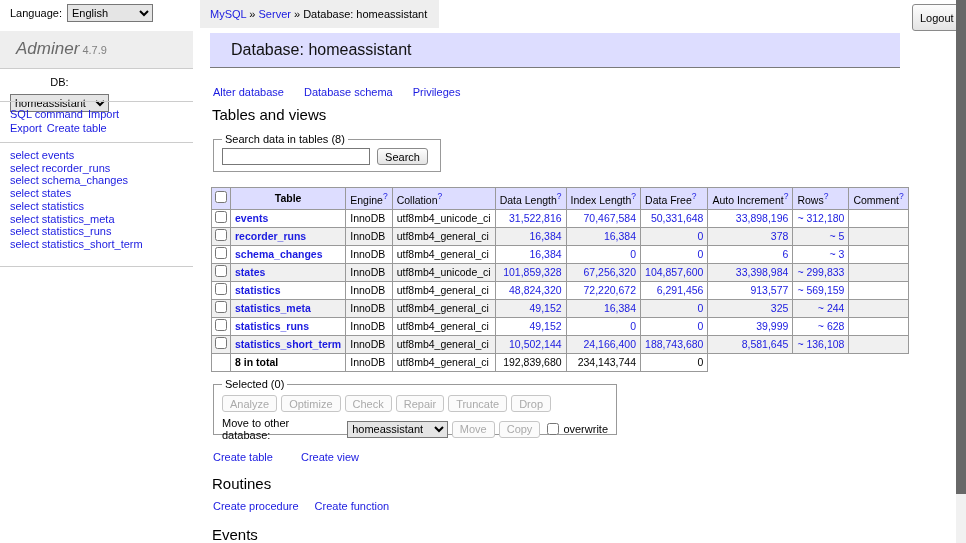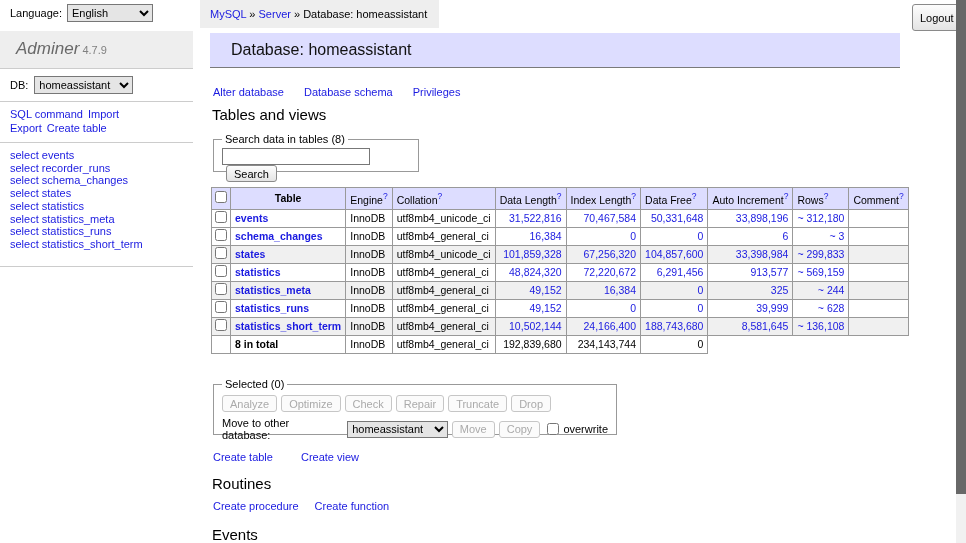--- a/index.html
+++ b/index.html
@@ -20,41 +20,41 @@
     background:linear-gradient(#fdfdfd,#e4e4e4); cursor:pointer;
   }
   .btn:disabled { color:#aaa; border-color:#c6c6c6; background:#fbfbfb; cursor:default; }
   .logout { position:absolute; left:912px; top:4px; }
 
   
   .sb-h1 { position:absolute; left:0; top:31px; width:193px; height:38px; background:#eee;
            border-bottom:1px solid #ccc; padding:8px 0 0 16px; }
   .sb-h1 .app { font-style:italic; font-size:17px; color:#696969; text-decoration:none; }
   .sb-h1 .ver { font-size:11px; color:#808080; }
-  .dbrow { position:absolute; left:10px; top:76px; display:flex; align-items:center; gap:6px; }
+  .dbrow { position:absolute; left:10px; top:76px; display:flex; align-items:center; gap:6px;flex-direction:column; }
   .dbrow select { width:99px; }
   .hline { position:absolute; left:0; width:193px; height:0; border-top:1px solid #ccc; }
   .mainlinks { position:absolute; left:10px; top:107px; width:180px; line-height:14px; }
   .mainlinks a { margin-right:5px; }
   .select-links { position:absolute; left:10px; top:149px; }
   .select-links a { display:block; line-height:12.7px; }
 
   
   .breadcrumb { position:absolute; left:200px; top:0; height:28px; background:#eee;
                 padding:8px 12px 0 10px; white-space:nowrap; }
   .h2bar { position:absolute; left:210px; top:33px; width:690px; height:35px; background:#ddf;
            border-bottom:1px solid #7a7a7a; padding:8px 0 0 21px; font-size:16px; color:#111; }
   .dblinks { position:absolute; left:213px; top:86px; }
   .dblinks a { margin-right:17px; }
   .h3 { position:absolute; left:212px; font-size:15px; font-weight:400; color:#000; }
 
   
   fieldset { border:1px solid #999; margin:0; padding:3px 8px 5px; background:#fff; }
   legend { font-size:11px; padding:0 3px; }
-  .fs-search { position:absolute; left:213px; top:133px; width:206px; height:39px; }
+  .fs-search { position:absolute; left:213px; top:133px; width:228px; height:39px; }
   .fs-search input[type=text] { width:148px; height:17px; border:1px solid #777; font-size:11px; padding:1px 3px; vertical-align:middle; }
   .fs-search .btn { margin-left:4px; vertical-align:middle; height:17px; }
   .fs-selected { position:absolute; left:213px; top:378px; width:404px; height:57px; }
   .fs-selected .row1 { display:flex; gap:4px; margin:2px 0 5px; }
   .fs-selected .row2 { display:flex; align-items:center; gap:4px; }
   .fs-selected .row2 .mlabel { margin-right:3px; }
   .fs-selected select { width:101px; height:17px; }
   .fs-selected .btn { height:17px; }
   input[type=checkbox] { width:12px; height:12px; margin:0; }
 
@@ -172,20 +172,32 @@
       <tr class="">
         <td class="c-check"><input type="checkbox" style=""></td>
         <td><a class="tname">events</a></td>
         <td>InnoDB</td>
         <td>utf8mb4_unicode_ci</td>
         <td class="num"><a class="nlink">31,522,816</a></td>
         <td class="num"><a class="nlink">70,467,584</a></td>
         <td class="num"><a class="nlink">50,331,648</a></td>
         <td class="num"><a class="nlink">33,898,196</a></td>
         <td class="num"><a class="nlink">~ 312,180</a></td>
+        <td></td>
+      </tr>
+      <tr class="alt">
+        <td class="c-check"><input type="checkbox" style=""></td>
+        <td><a class="tname">recorder_runs</a></td>
+        <td>InnoDB</td>
+        <td>utf8mb4_general_ci</td>
+        <td class="num"><a class="nlink">16,384</a></td>
+        <td class="num"><a class="nlink">16,384</a></td>
+        <td class="num"><a class="nlink">0</a></td>
+        <td class="num"><a class="nlink">378</a></td>
+        <td class="num"><a class="nlink">~ 5</a></td>
         <td></td>
       </tr>
       <tr class="">
         <td class="c-check"><input type="checkbox" style=""></td>
         <td><a class="tname">schema_changes</a></td>
         <td>InnoDB</td>
         <td>utf8mb4_general_ci</td>
         <td class="num"><a class="nlink">16,384</a></td>
         <td class="num"><a class="nlink">0</a></td>
         <td class="num"><a class="nlink">0</a></td>

